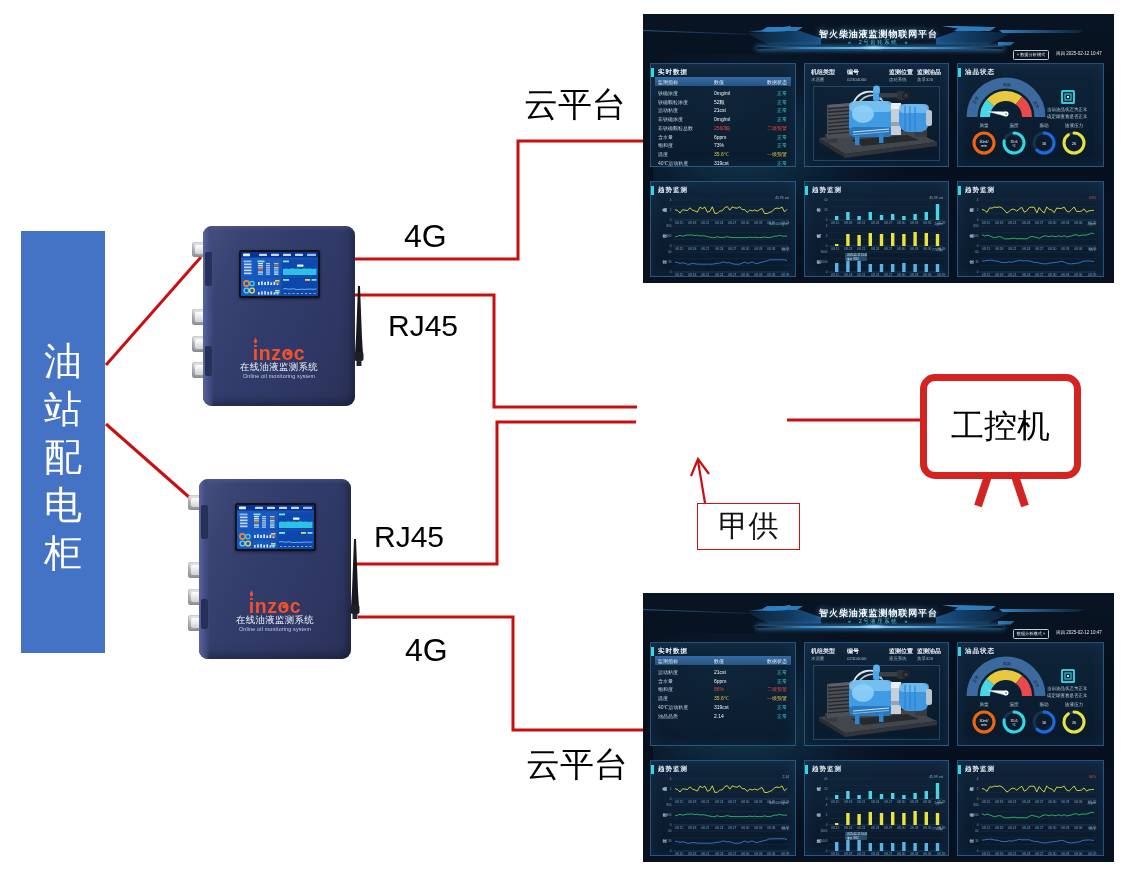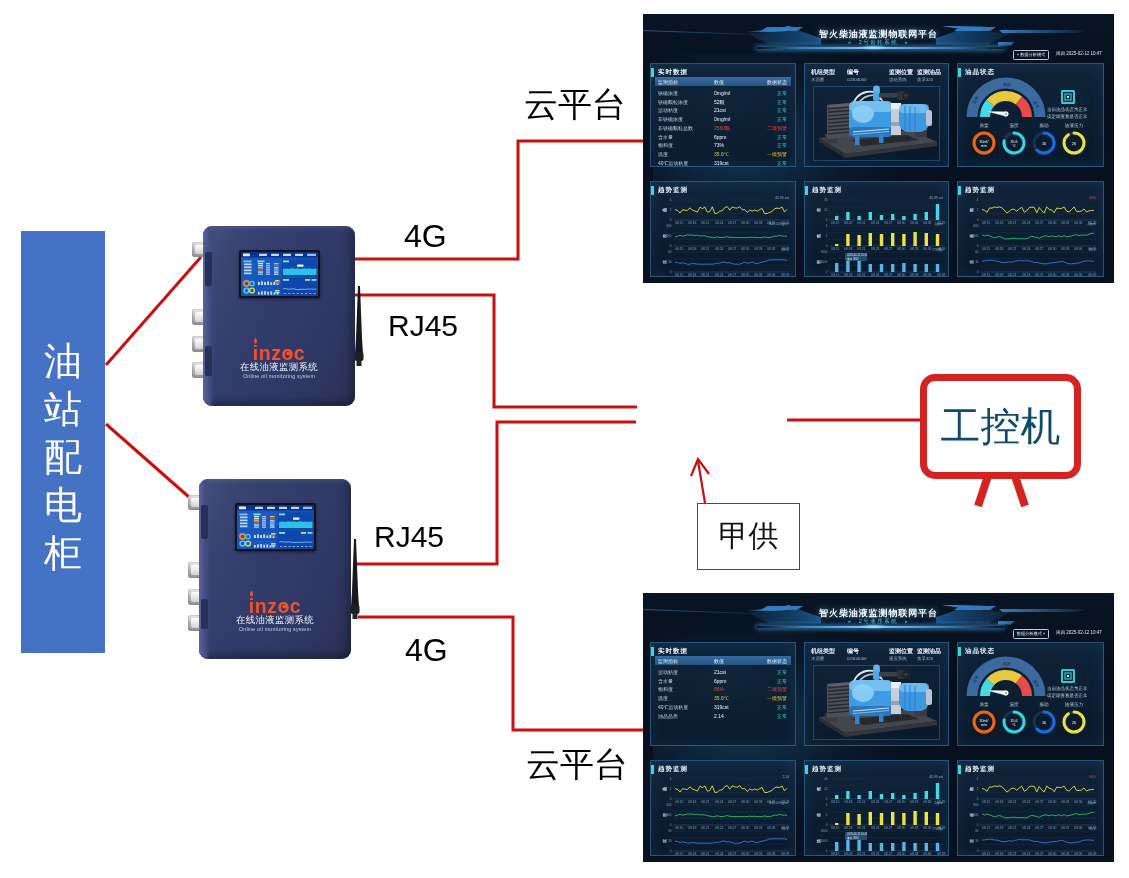--- a/index.html
+++ b/index.html
@@ -1019,27 +1019,27 @@
             <text x="77" y="93.6" font-size="3.4" fill="#7d9cb8">08.27</text>
             <text x="90" y="93.6" font-size="3.4" fill="#7d9cb8">08.30</text>
             <text x="103" y="93.6" font-size="3.4" fill="#7d9cb8">08.33</text>
             <text x="116" y="93.6" font-size="3.4" fill="#7d9cb8">08.36</text>
             <text x="130" y="93.6" font-size="3.4" fill="#7d9cb8">08.39</text>
           </svg>
         </div>
       </div>
     </div>
     <div style="position:absolute;left:920px;top:374px;width:161px;height:105px;background:#fff;border:7px solid #d32421;border-radius:15px;z-index:3;display:flex;align-items:center;justify-content:center;box-sizing:border-box">
-<span style="font-size:40px;color:#0c4a6e">工控机</span>
+<span style="font-size:33px;color:#000000">工控机</span>
     </div>
 <svg width="130" height="40" style="position:absolute;left:940px;top:472px;z-index:2">
 <line x1="48" y1="4" x2="38" y2="34" stroke="#d32421" stroke-width="8"></line>
 <line x1="75" y1="4" x2="85" y2="34" stroke="#d32421" stroke-width="8"></line>
 </svg>
-    <div style="position:absolute;left:697px;top:503px;width:103px;height:67px;background:#fff;border:1.6px solid #cc1414;z-index:3;display:flex;align-items:center;justify-content:center;box-sizing:border-box">
+    <div style="position:absolute;left:697px;top:503px;width:103px;height:47px;background:#fff;border:1.6px solid #cc1414;z-index:3;display:flex;align-items:center;justify-content:center;box-sizing:border-box">
 <span style="font-size:30px;color:#111">甲供</span>
     </div>
     <div class="lbl" style="left:524px;top:82px;font-size:34px;z-index:3">云平台</div>
     <div class="lbl" style="left:404px;top:218px;font-size:32px;z-index:3">4G</div>
     <div class="lbl" style="left:388px;top:309px;font-size:30px;z-index:3">RJ45</div>
     <div class="lbl" style="left:374px;top:520px;font-size:30px;z-index:3">RJ45</div>
     <div class="lbl" style="left:405px;top:632px;font-size:32px;z-index:3">4G</div>
     <div class="lbl" style="left:526px;top:742px;font-size:34px;z-index:3">云平台</div>
   </div>
 </body></html>

